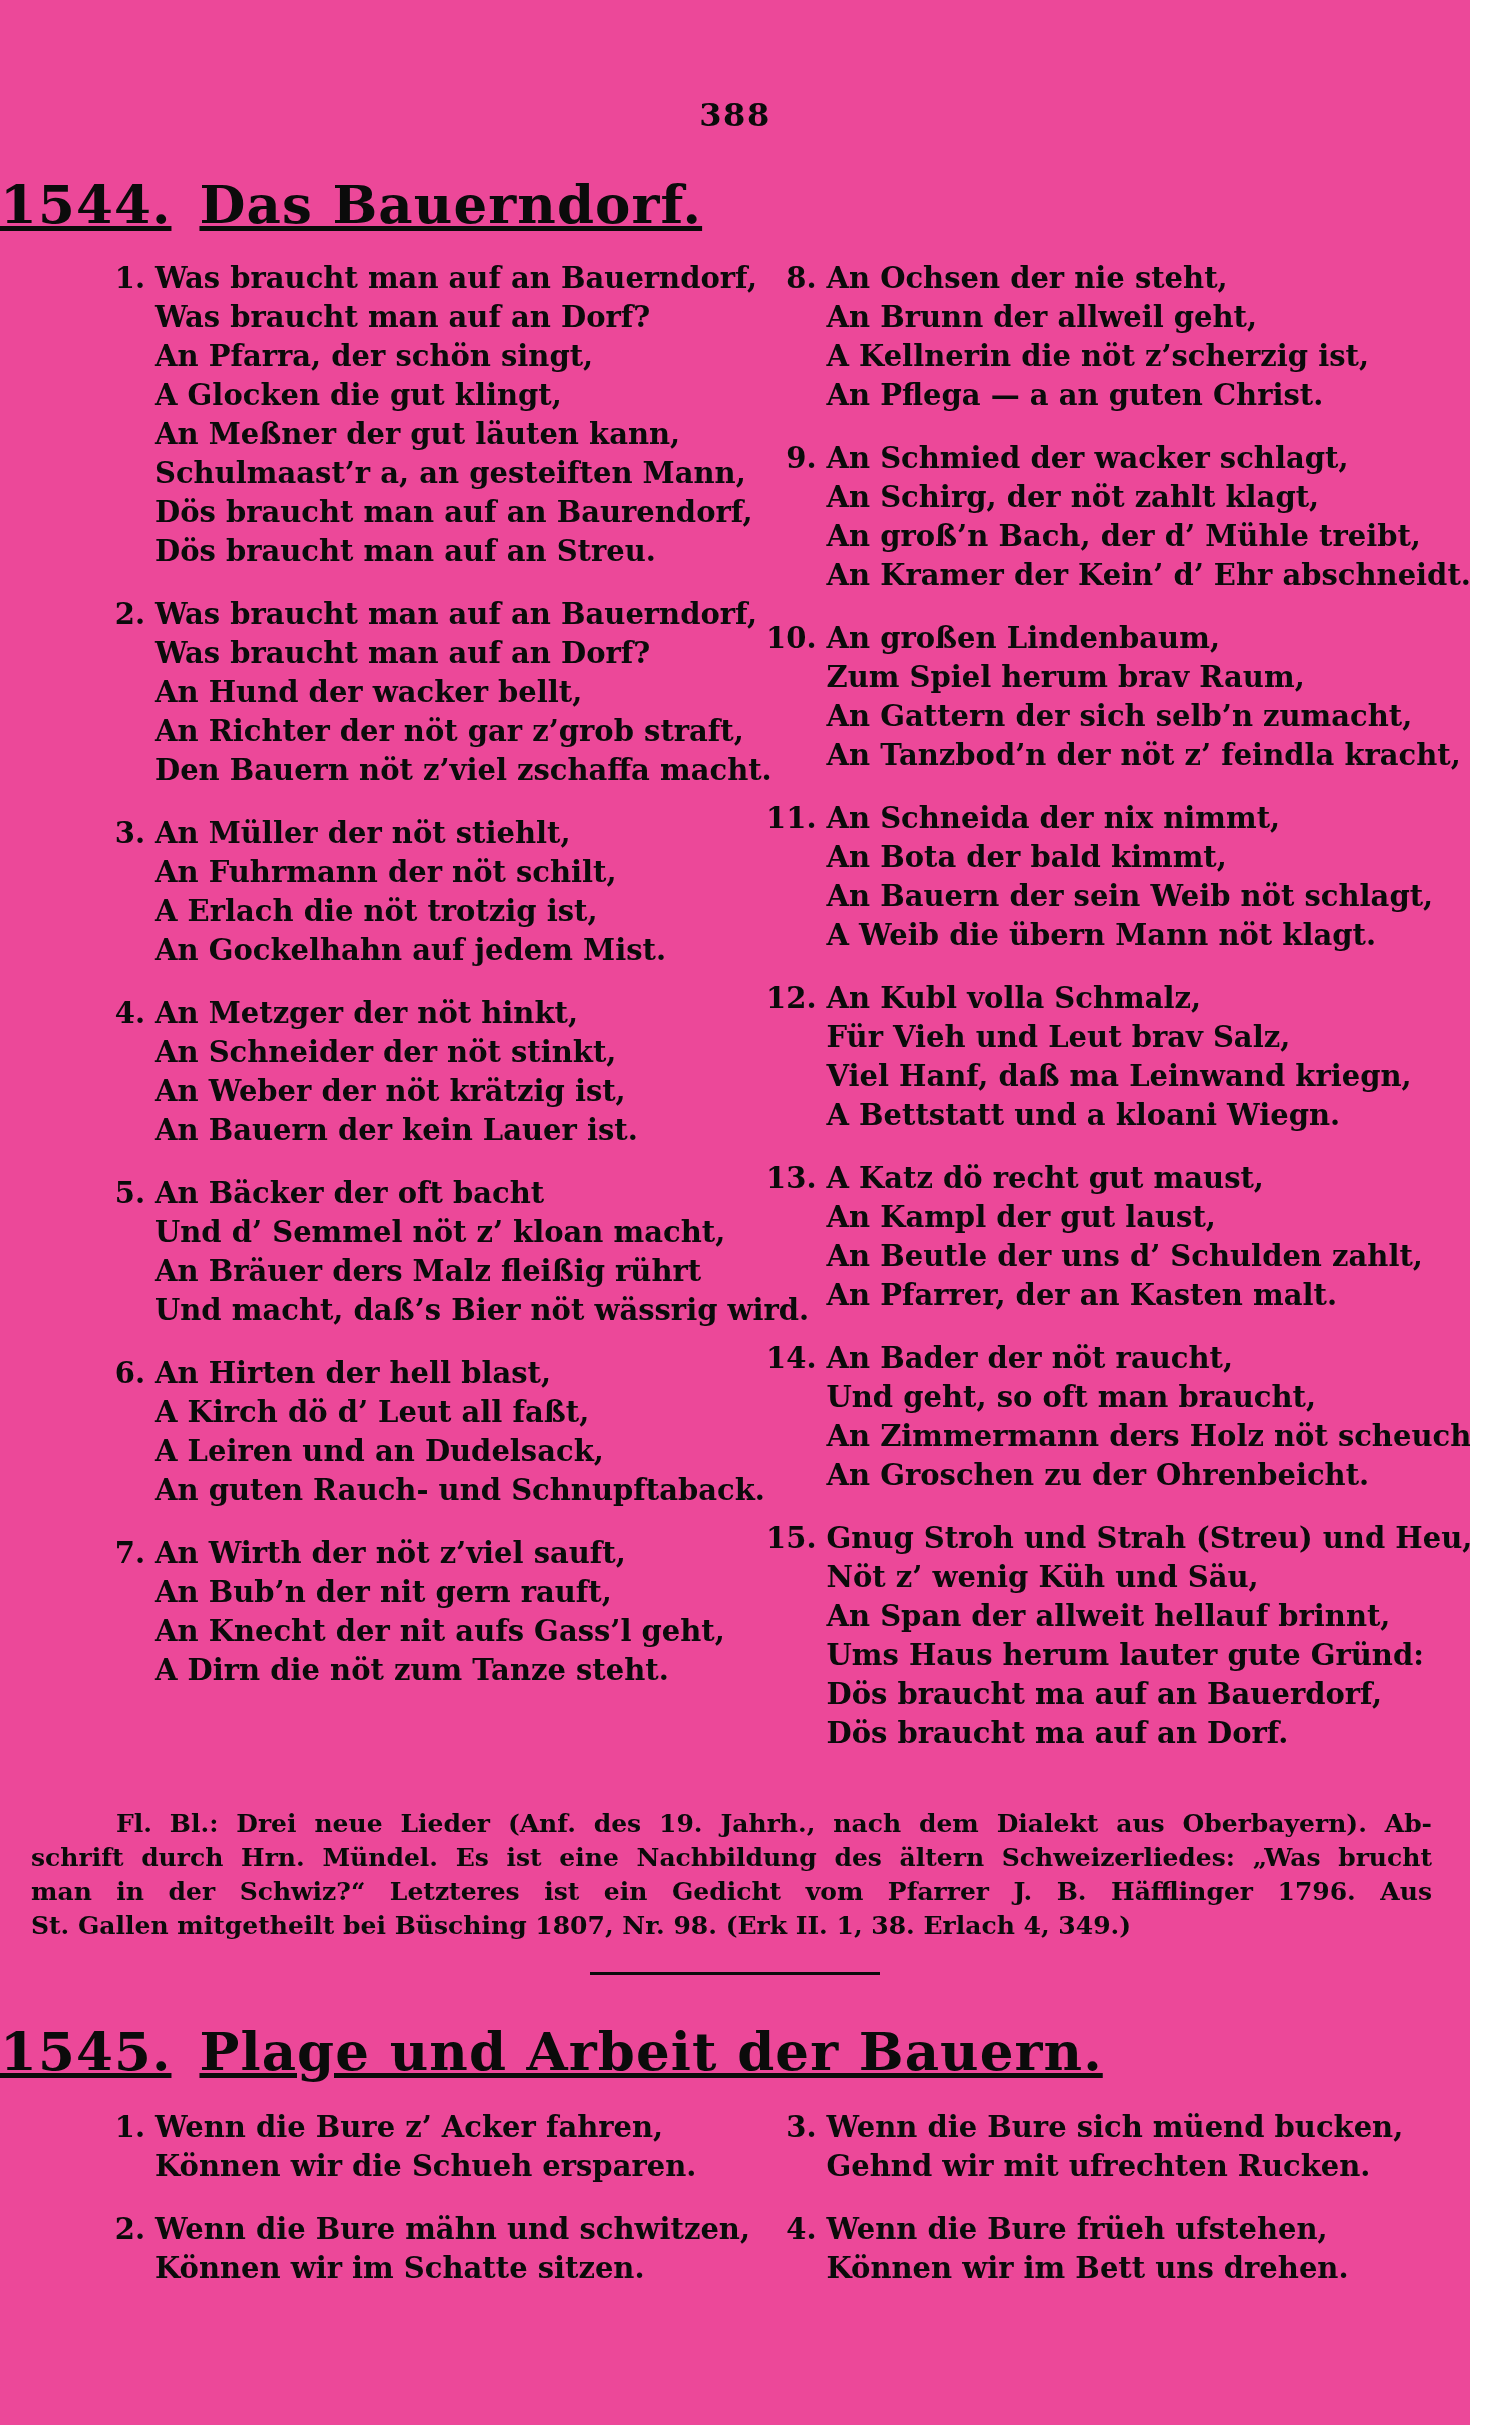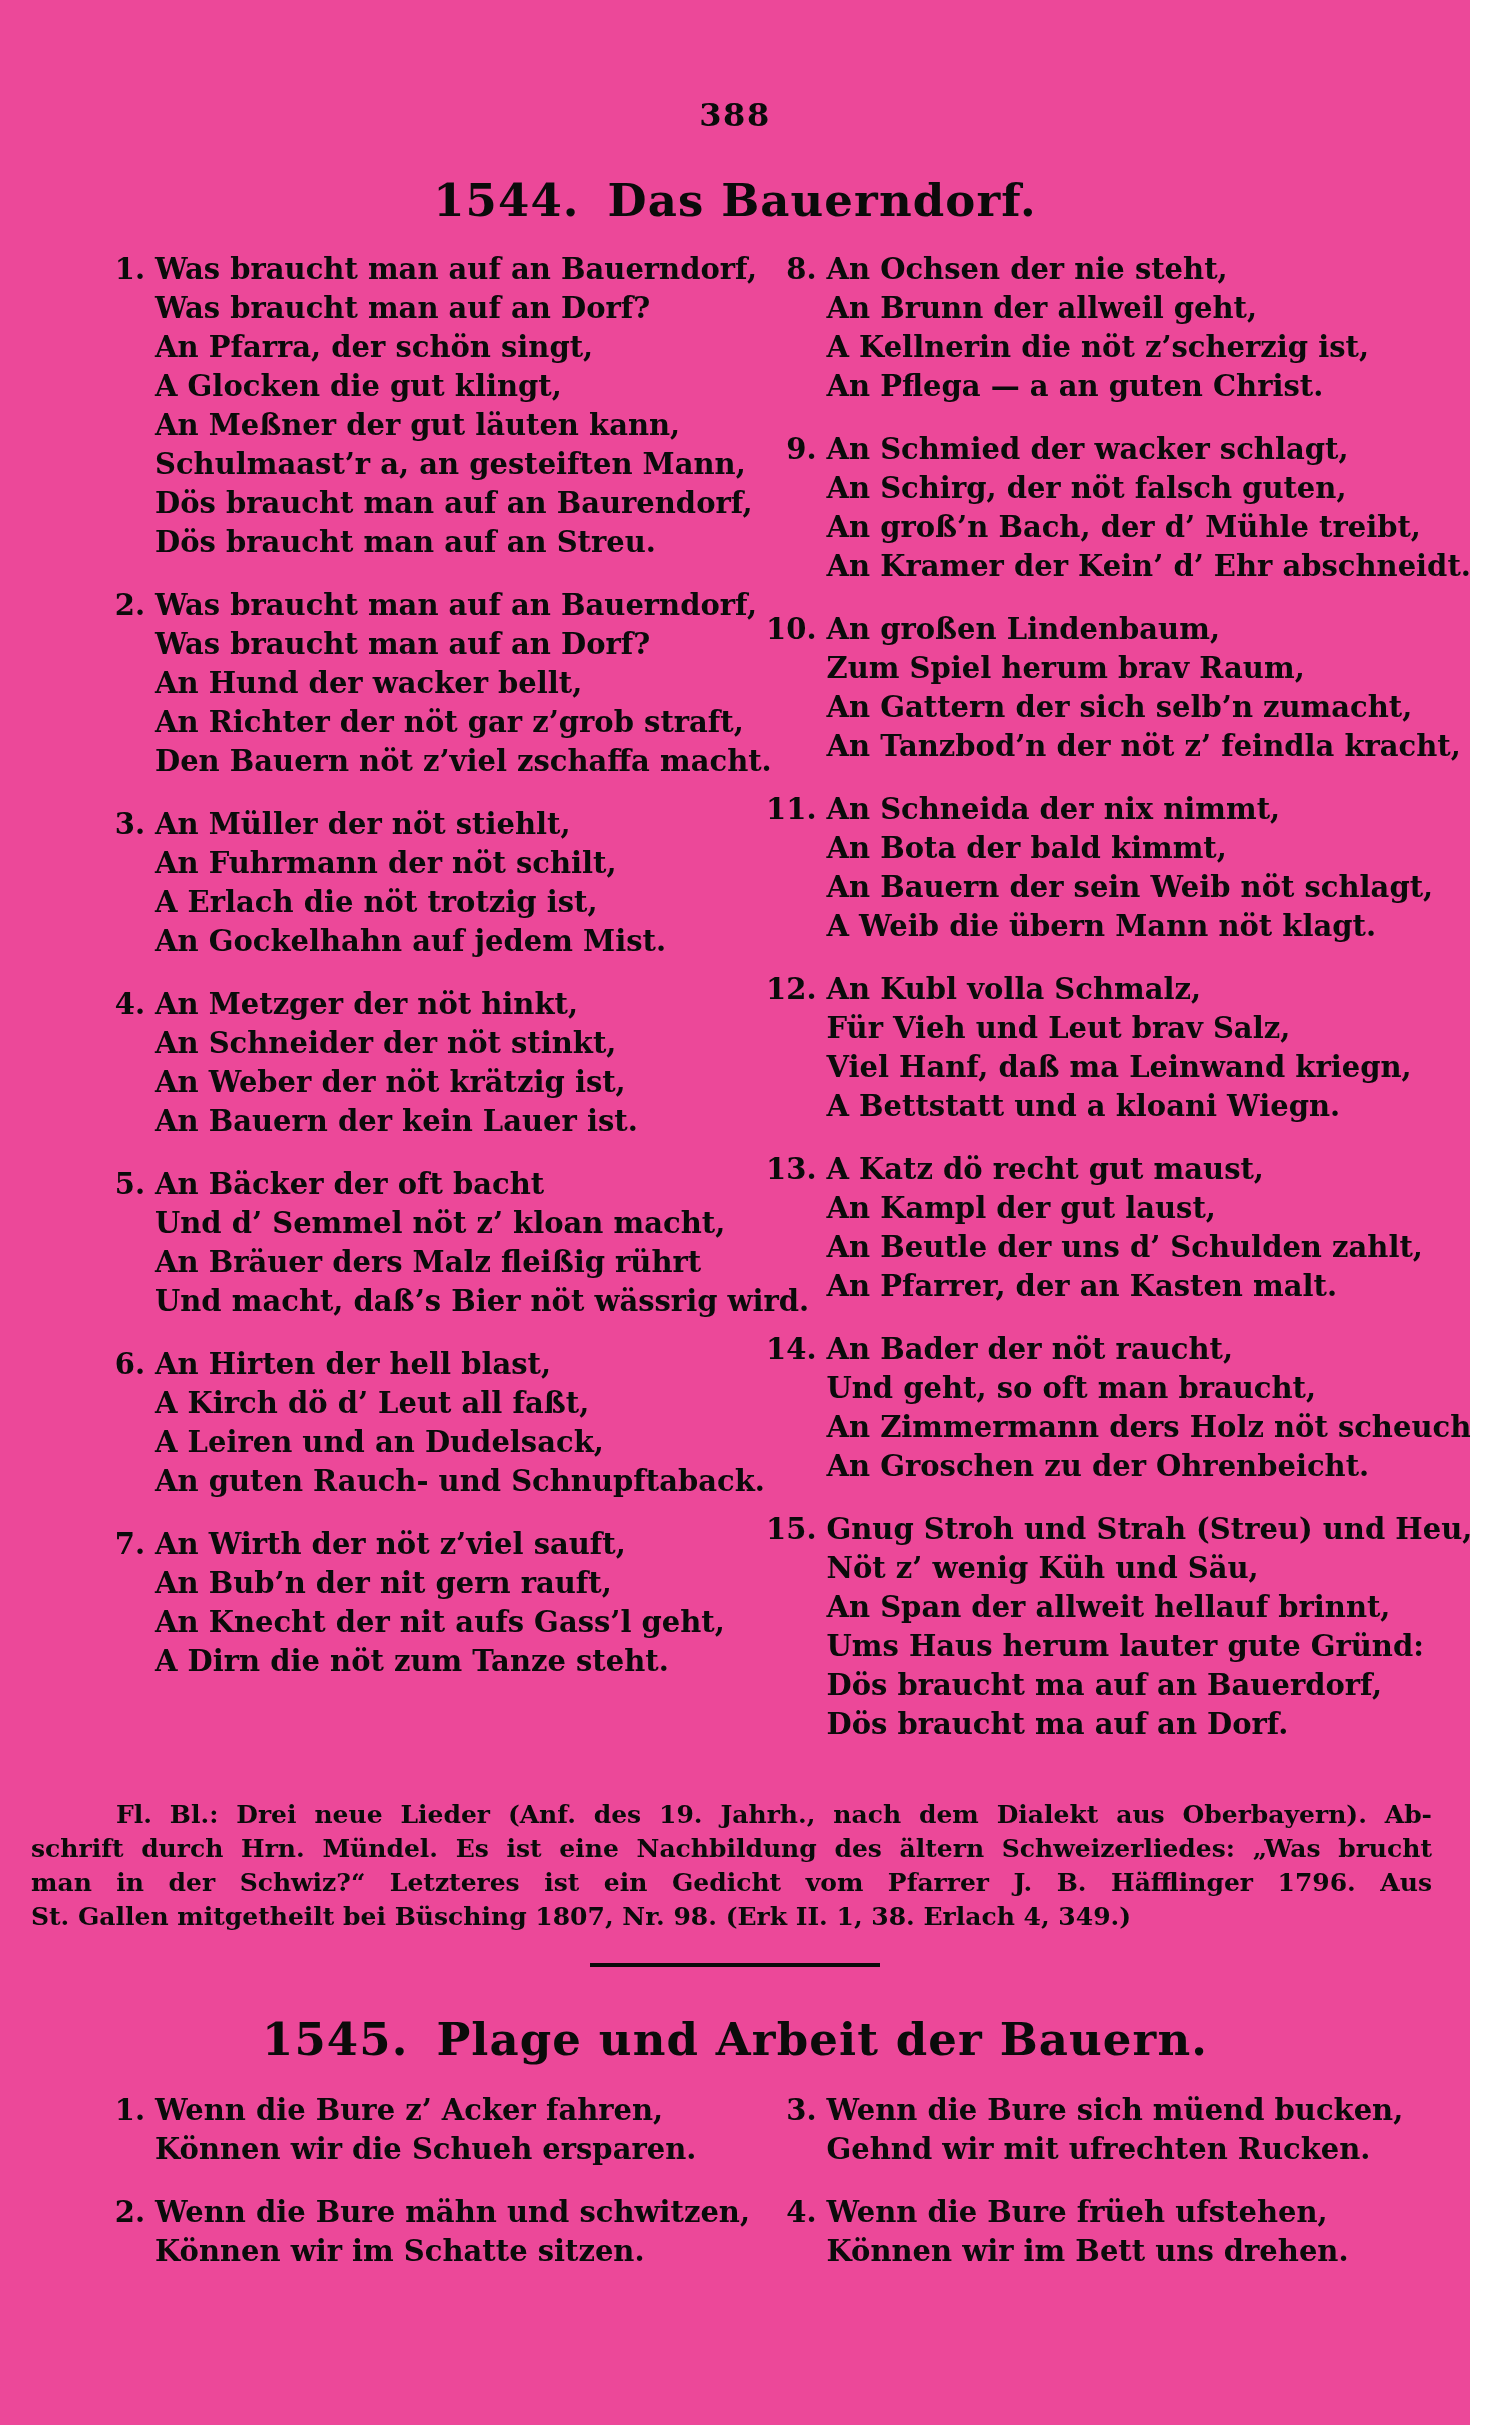--- a/index.html
+++ b/index.html
@@ -14,24 +14,25 @@
   }
   .pagenum {
     padding-top:99px;
     text-align:center;
     font-size:32px;
     line-height:1;
     letter-spacing:1.6px;
   }
   .song-title {
     margin-top:46px;
-    text-align:center;
-    font-size:45px;
+    text-align:left;
+    font-size:53px;
     line-height:1.05;
     letter-spacing:1.1px;
+    text-decoration:underline;
   }
   .song-title .t-num { margin-right:28px; }
   .columns {
     display:flex;
     padding:26px 38px 0 89px;
     box-sizing:border-box;
   }
   .col { width:50%; box-sizing:border-box; }
   .verse {
     position:relative;
@@ -158,21 +159,21 @@
             <div class="vline">An Brunn der allweil geht,</div>
             <div class="vline">A Kellnerin die nöt z’scherzig ist,</div>
             <div class="vline">An Pflega — a an guten Christ.</div>
           </div>
   </div>
 
   <div class="verse">
     <span class="verse-num">9.</span>
     <div class="verse-lines">
             <div class="vline">An Schmied der wacker schlagt,</div>
-            <div class="vline">An Schirg, der nöt falsch guten,</div>
+            <div class="vline">An Schirg, der nöt zahlt klagt,</div>
             <div class="vline">An groß’n Bach, der d’ Mühle treibt,</div>
             <div class="vline">An Kramer der Kein’ d’ Ehr abschneidt.</div>
           </div>
   </div>
 
   <div class="verse">
     <span class="verse-num">10.</span>
     <div class="verse-lines">
             <div class="vline">An großen Lindenbaum,</div>
             <div class="vline">Zum Spiel herum brav Raum,</div>

